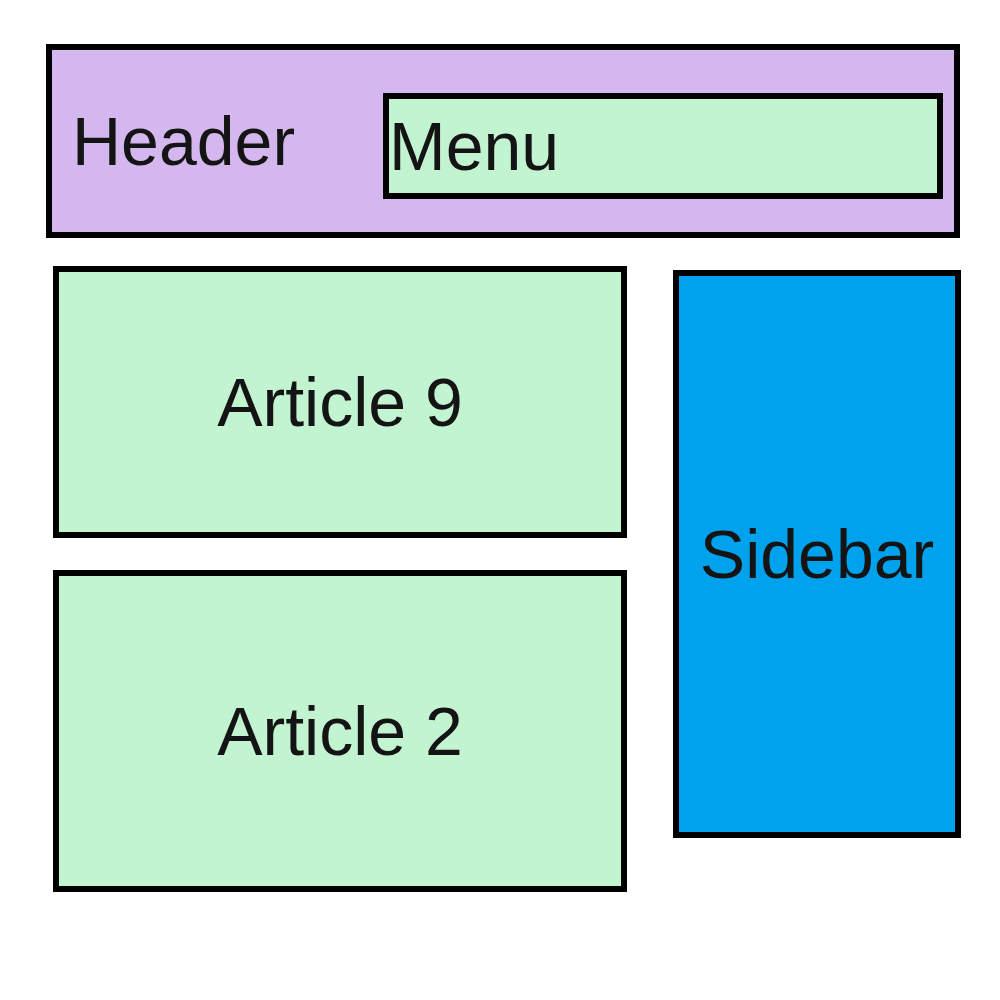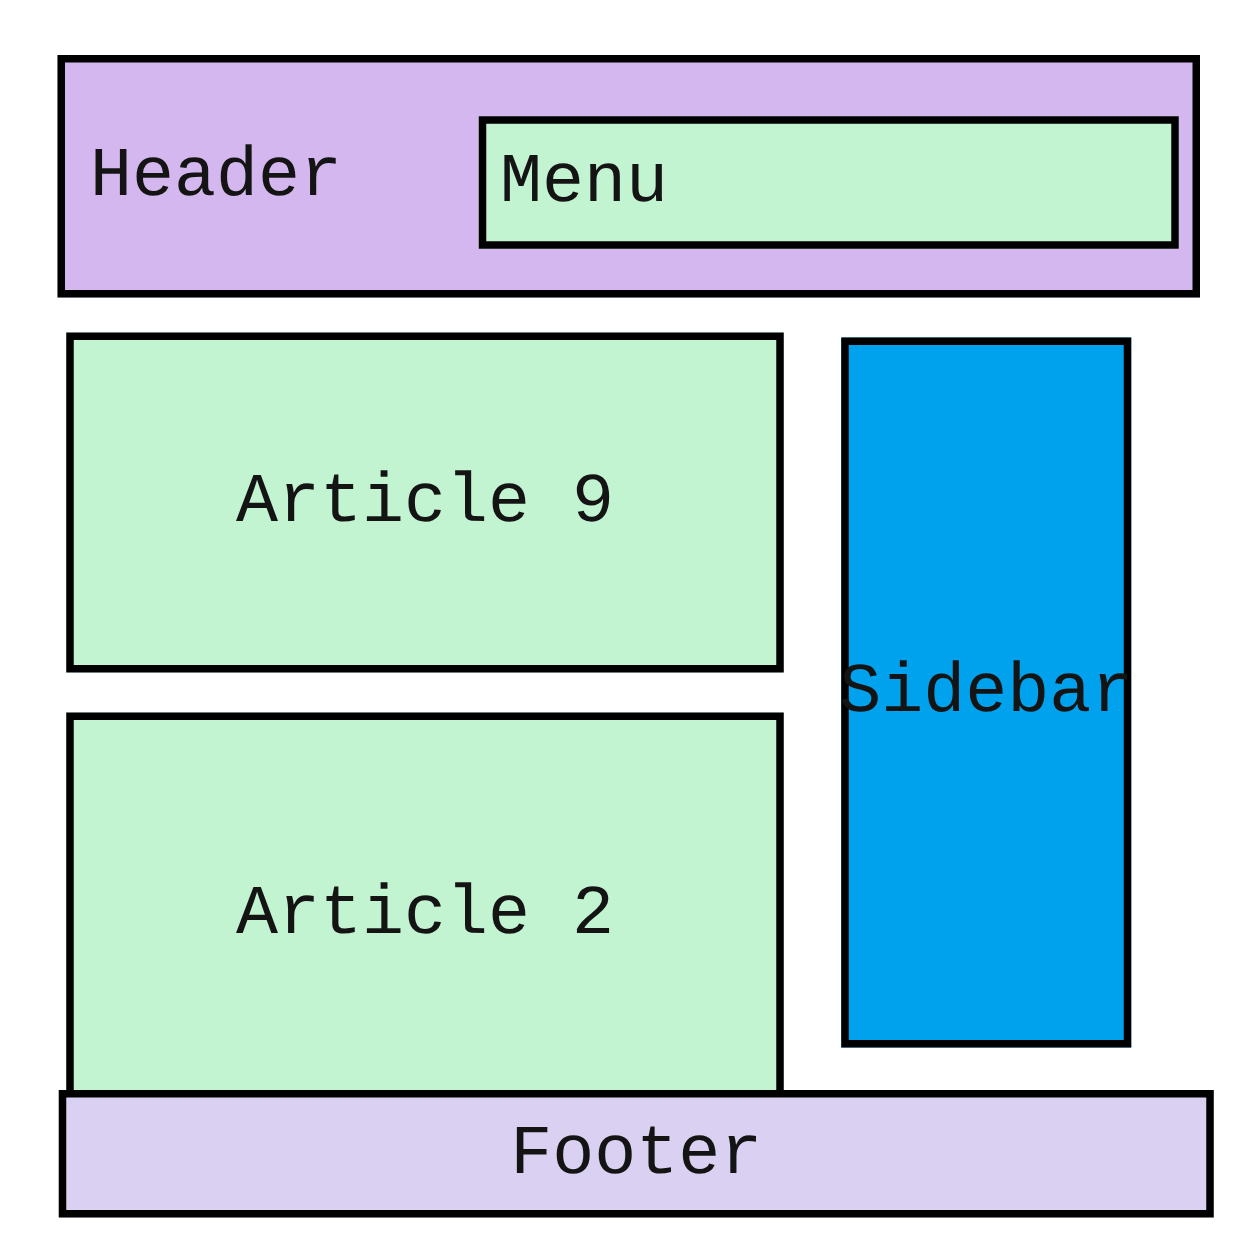--- a/index.html
+++ b/index.html
@@ -28,57 +28,55 @@
   }
   .box {
     position: absolute;
     box-sizing: border-box;
     border: 6px solid var(--border);
     display: flex;
     align-items: center;
     justify-content: center;
   }
   .label {
-    font-size: 56px;
+    font-size: 68px;
     line-height: 1;
     color: var(--text);
     white-space: nowrap;
-    font-family: Liberation Mono, monospace;
   }
   
   .box-header {
     left: 46px; top: 44px;
     width: 914px; height: 194px;
     background: var(--header-bg);
     justify-content: flex-start;
     padding-left: 20px;
   }
   
   .box-menu {
     left: 383px; top: 93px;
     width: 560px; height: 106px;
     background: var(--menu-bg);
     justify-content: flex-start;
-    padding-left: 11px;
   }
   
   .box-article1 {
     left: 53px; top: 266px;
     width: 574px; height: 272px;
     background: var(--article-bg);
   }
   .box-article2 {
     left: 53px; top: 570px;
     width: 574px; height: 322px;
     background: var(--article-bg);
   }
   
   .box-sidebar {
     left: 673px; top: 270px;
-    width: 232px; height: 568px;
+    width: 288px; height: 568px;
     background: var(--sidebar-bg);
   }
   
   .box-footer {
     left: 47px; top: 872px;
     width: 924px; height: 102px;
     background: var(--footer-bg);
   }
 </style>
 </head>
@@ -99,17 +97,14 @@
   </div>
 
   <div class="box box-article2">
     <span class="label">Article 2</span>
   </div>
 
   <div class="box box-sidebar">
     <span class="label">Sidebar</span>
   </div>
 
-  <div class="box box-footer">
-    <span class="label">Footer</span>
-  </div>
 
 </div>
 
 </body></html>

